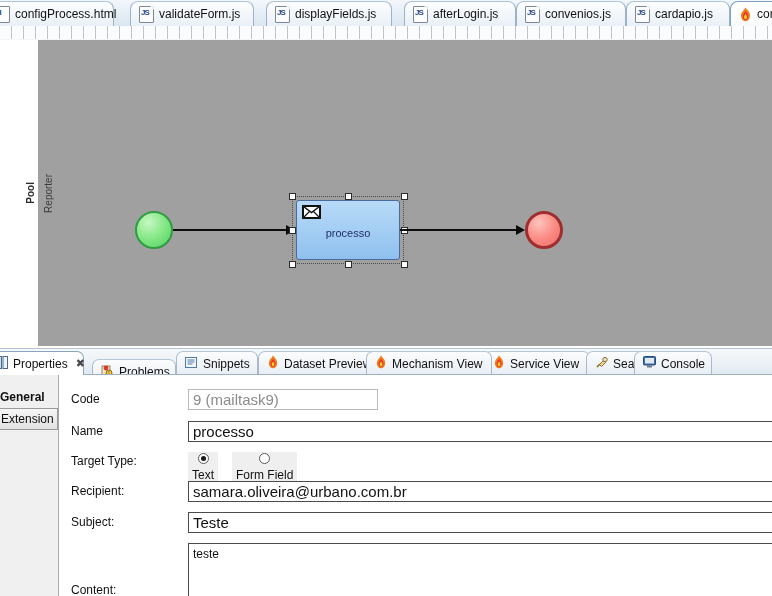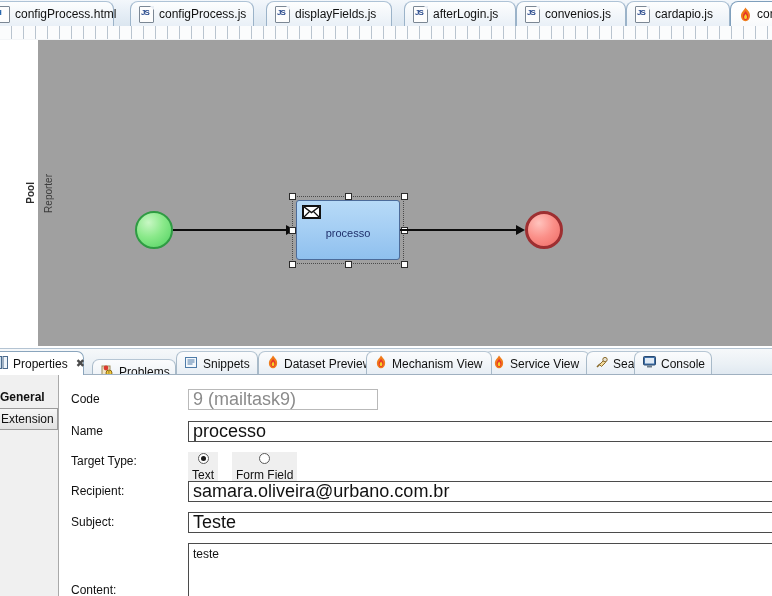--- a/index.html
+++ b/index.html
@@ -195,21 +195,21 @@
     border:1px solid #9a9a9a;font-weight:normal;
   }
   .side-item.current{font-weight:bold;background:transparent;}
 
   .form{position:absolute;left:58px;top:0;right:0;height:222px;}
   .frow{position:absolute;left:0;right:0;}
   .flabel{position:absolute;left:13px;font-size:12px;color:#111;white-space:nowrap;}
   .fin{
     position:absolute;box-sizing:border-box;height:21px;
     background:#ffffff;border:1px solid #4b4b4b;
-    font-family:"Liberation Sans",sans-serif;font-size:18px;color:#111;
+    font-family:"Liberation Sans",sans-serif;font-size:15px;color:#111;
     padding:2px 4px;outline:none;
   }
   .fin.disabled{border:1px solid #b9b9b9;color:#8b8b8b;background:#ffffff;}
   .ftext{
     position:absolute;box-sizing:border-box;
     background:#ffffff;border:1px solid #4b4b4b;
     font-family:"Liberation Sans",sans-serif;font-size:12px;color:#111;
     padding:3px 4px;resize:none;outline:none;overflow:hidden;
   }
   .radio-wrap{position:absolute;display:flex;align-items:center;gap:6px;}
@@ -236,21 +236,21 @@
       <span class="ico-html">
           <span class="g">H</span>
         </span>
       <span class="lbl">configProcess.html</span>
     </div>
 
     <div class="etab" style="left:130px;width:124px;">
       <span class="ico-js">
           <span class="g">JS</span>
         </span>
-      <span class="lbl">configProcess.js</span>
+      <span class="lbl">validateForm.js</span>
     </div>
 
     <div class="etab" style="left:266px;width:126px;">
       <span class="ico-js">
           <span class="g">JS</span>
         </span>
       <span class="lbl">displayFields.js</span>
     </div>
 
     <div class="etab" style="left:404px;width:112px;">

